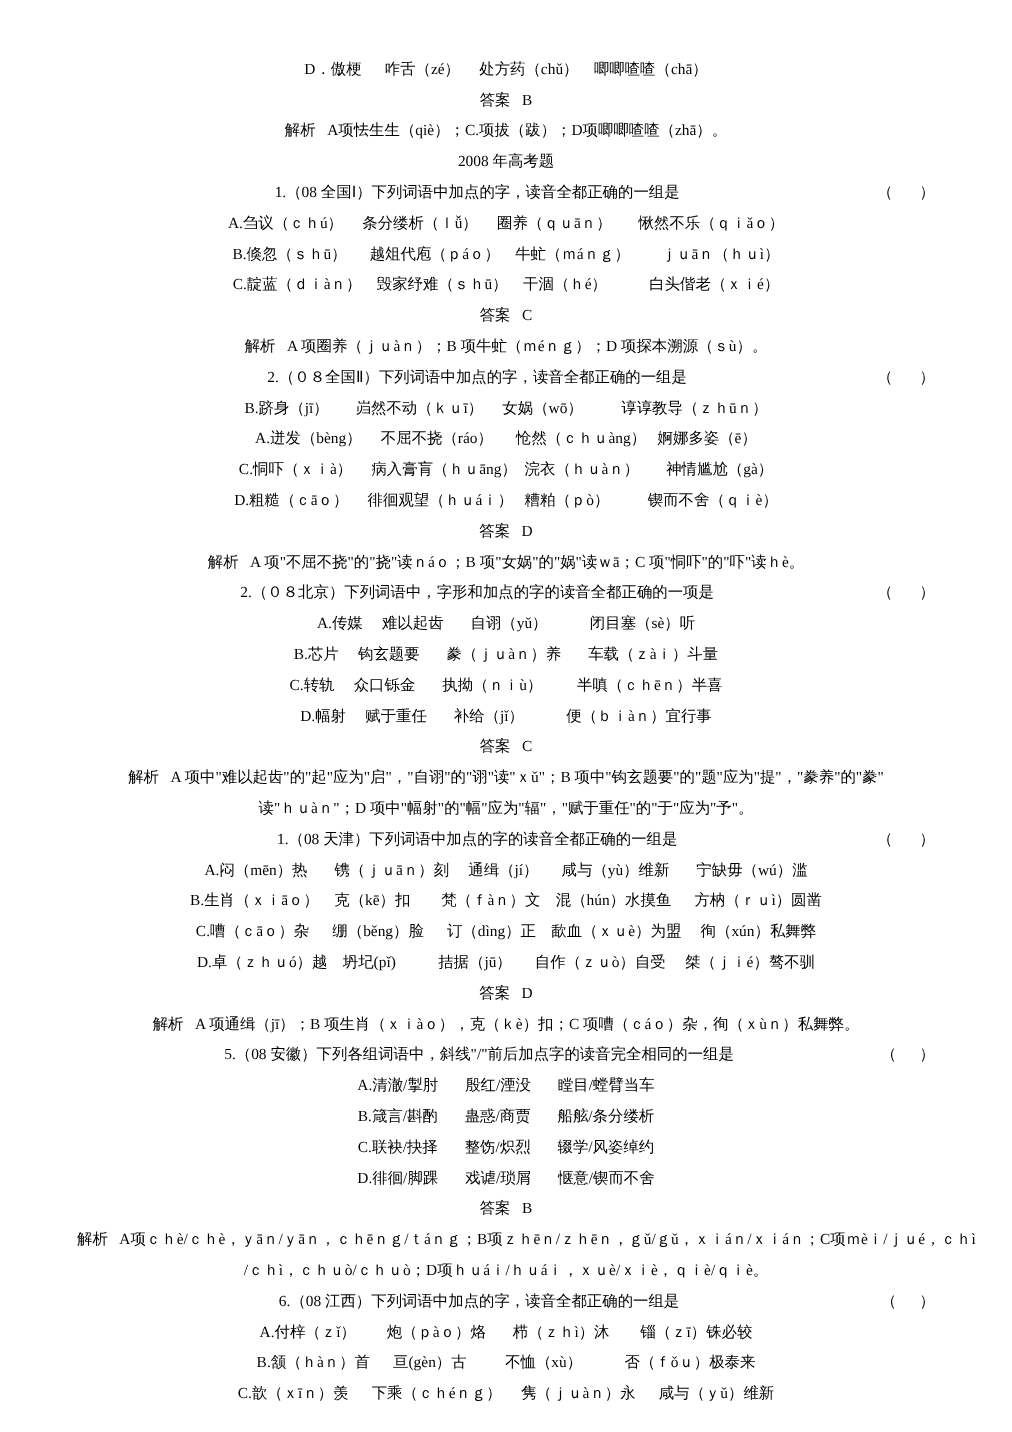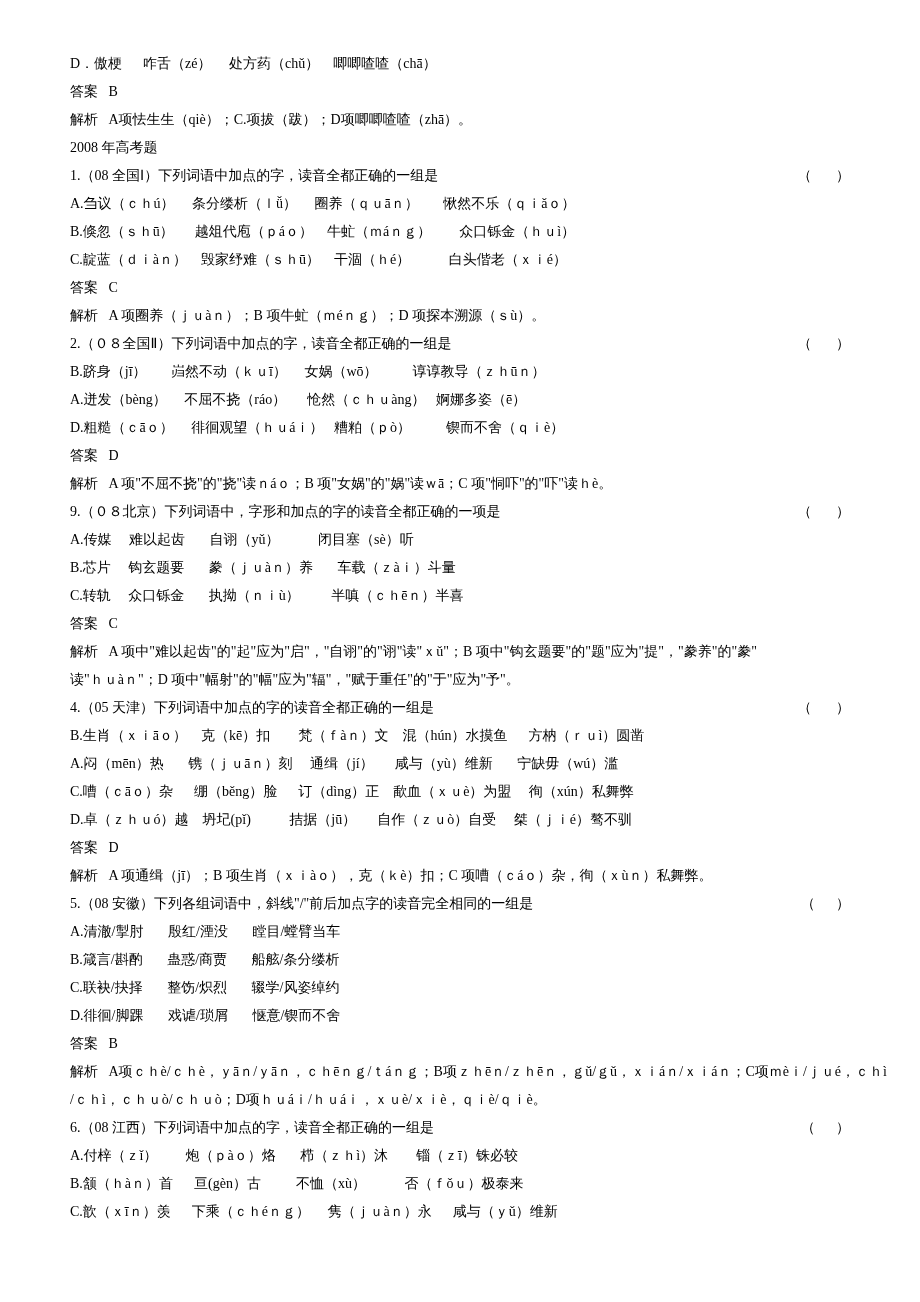--- a/index.html
+++ b/index.html
@@ -6,57 +6,59 @@
     margin: 0;
     padding: 50px 70px;
     font-family: "SimSun", "宋体", serif;
     font-size: 14px;
     line-height: 2.0;
     color: #000;
     background: #fff;
     width: 920px;
     box-sizing: border-box;
   }
-  .line { white-space: pre; }
+  .line { white-space: pre; text-align: center; }
   .answer-bracket {
     float: right;
     font-family: "SimSun", serif;
   }
   .clearfix::after { content: ""; display: table; clear: both; }
 </style>
 </head>
 <body>
 
 <div id="content">
     <div class="line clearfix"><span>D．傲梗      咋舌（zé）     处方药（chǔ）    唧唧喳喳（chā）</span></div>
     <div class="line clearfix"><span>答案   B</span></div>
     <div class="line clearfix"><span>解析   A项怯生生（qiè）；C.项拔（跋）；D项唧唧喳喳（zhā）。</span></div>
     <div class="line clearfix"><span>2008 年高考题</span></div>
     <div class="line clearfix"><span>1.（08 全国Ⅰ）下列词语中加点的字，读音全都正确的一组是</span><span class="answer-bracket">（       ）</span></div>
     <div class="line clearfix"><span>A.刍议（ｃｈú）     条分缕析（ｌǚ）     圈养（ｑｕāｎ）       愀然不乐（ｑｉǎｏ）</span></div>
-    <div class="line clearfix"><span>B.倏忽（ｓｈū）      越俎代庖（ｐáｏ）    牛虻（ｍáｎｇ）        众口铄金（ｈｕì）</span></div>
+    <div class="line clearfix"><span>B.倏忽（ｓｈū）      越俎代庖（ｐáｏ）    牛虻（ｍáｎｇ）        ｊｕāｎ（ｈｕì）</span></div>
     <div class="line clearfix"><span>C.靛蓝（ｄｉàｎ）    毁家纾难（ｓｈū）    干涸（ｈé）           白头偕老（ｘｉé）</span></div>
     <div class="line clearfix"><span>答案   C</span></div>
     <div class="line clearfix"><span>解析   A 项圈养（ｊｕàｎ）；B 项牛虻（ｍéｎｇ）；D 项探本溯源（ｓù）。</span></div>
     <div class="line clearfix"><span>2.（０８全国Ⅱ）下列词语中加点的字，读音全都正确的一组是</span><span class="answer-bracket">（       ）</span></div>
     <div class="line clearfix"><span>B.跻身（jī）       岿然不动（ｋｕī）     女娲（wō）          谆谆教导（ｚｈūｎ）</span></div>
     <div class="line clearfix"><span>A.迸发（bèng）     不屈不挠（ráo）      怆然（ｃｈｕàng）   婀娜多姿（ē）</span></div>
+    <div class="line clearfix"><span>C.恫吓（ｘｉà）     病入膏肓（ｈｕāng）  浣衣（ｈｕàｎ）       神情尴尬（gà）</span></div>
     <div class="line clearfix"><span>D.粗糙（ｃāｏ）     徘徊观望（ｈｕáｉ）   糟粕（ｐò）          锲而不舍（ｑｉè）</span></div>
     <div class="line clearfix"><span>答案   D</span></div>
     <div class="line clearfix"><span>解析   A 项"不屈不挠"的"挠"读ｎáｏ；B 项"女娲"的"娲"读ｗā；C 项"恫吓"的"吓"读ｈè。</span></div>
-    <div class="line clearfix"><span>9.（０８北京）下列词语中，字形和加点的字的读音全都正确的一项是</span><span class="answer-bracket">（       ）</span></div>
+    <div class="line clearfix"><span>2.（０８北京）下列词语中，字形和加点的字的读音全都正确的一项是</span><span class="answer-bracket">（       ）</span></div>
     <div class="line clearfix"><span>A.传媒     难以起齿       自诩（yǔ）           闭目塞（sè）听</span></div>
     <div class="line clearfix"><span>B.芯片     钩玄题要       豢（ｊｕàｎ）养       车载（ｚàｉ）斗量</span></div>
     <div class="line clearfix"><span>C.转轨     众口铄金       执拗（ｎｉù）         半嗔（ｃｈēｎ）半喜</span></div>
+    <div class="line clearfix"><span>D.幅射     赋于重任       补给（jǐ）           便（ｂｉàｎ）宜行事</span></div>
     <div class="line clearfix"><span>答案   C</span></div>
     <div class="line clearfix"><span>解析   A 项中"难以起齿"的"起"应为"启"，"自诩"的"诩"读"ｘǔ"；B 项中"钩玄题要"的"题"应为"提"，"豢养"的"豢"</span></div>
     <div class="line clearfix"><span>读"ｈｕàｎ"；D 项中"幅射"的"幅"应为"辐"，"赋于重任"的"于"应为"予"。</span></div>
-    <div class="line clearfix"><span>4.（05 天津）下列词语中加点的字的读音全都正确的一组是</span><span class="answer-bracket">（       ）</span></div>
+    <div class="line clearfix"><span>1.（08 天津）下列词语中加点的字的读音全都正确的一组是</span><span class="answer-bracket">（       ）</span></div>
+    <div class="line clearfix"><span>A.闷（mēn）热       镌（ｊｕāｎ）刻     通缉（jí）      咸与（yù）维新       宁缺毋（wú）滥</span></div>
     <div class="line clearfix"><span>B.生肖（ｘｉāｏ）    克（kē）扣        梵（ｆàｎ）文    混（hún）水摸鱼      方枘（ｒｕì）圆凿</span></div>
-    <div class="line clearfix"><span>A.闷（mēn）热       镌（ｊｕāｎ）刻     通缉（jí）      咸与（yù）维新       宁缺毋（wú）滥</span></div>
     <div class="line clearfix"><span>C.嘈（ｃāｏ）杂      绷（běng）脸      订（dìng）正    歃血（ｘｕè）为盟     徇（xún）私舞弊</span></div>
     <div class="line clearfix"><span>D.卓（ｚｈｕó）越    坍圮(pǐ)           拮据（jū）      自作（ｚｕò）自受     桀（ｊｉé）骜不驯</span></div>
     <div class="line clearfix"><span>答案   D</span></div>
     <div class="line clearfix"><span>解析   A 项通缉（jī）；B 项生肖（ｘｉàｏ），克（ｋè）扣；C 项嘈（ｃáｏ）杂，徇（ｘùｎ）私舞弊。</span></div>
     <div class="line clearfix"><span>5.（08 安徽）下列各组词语中，斜线"/"前后加点字的读音完全相同的一组是</span><span class="answer-bracket">（      ）</span></div>
     <div class="line clearfix"><span>A.清澈/掣肘       殷红/湮没       瞠目/螳臂当车</span></div>
     <div class="line clearfix"><span>B.箴言/斟酌       蛊惑/商贾       船舷/条分缕析</span></div>
     <div class="line clearfix"><span>C.联袂/抉择       整饬/炽烈       辍学/风姿绰约</span></div>
     <div class="line clearfix"><span>D.徘徊/脚踝       戏谑/琐屑       惬意/锲而不舍</span></div>
     <div class="line clearfix"><span>答案   B</span></div>

